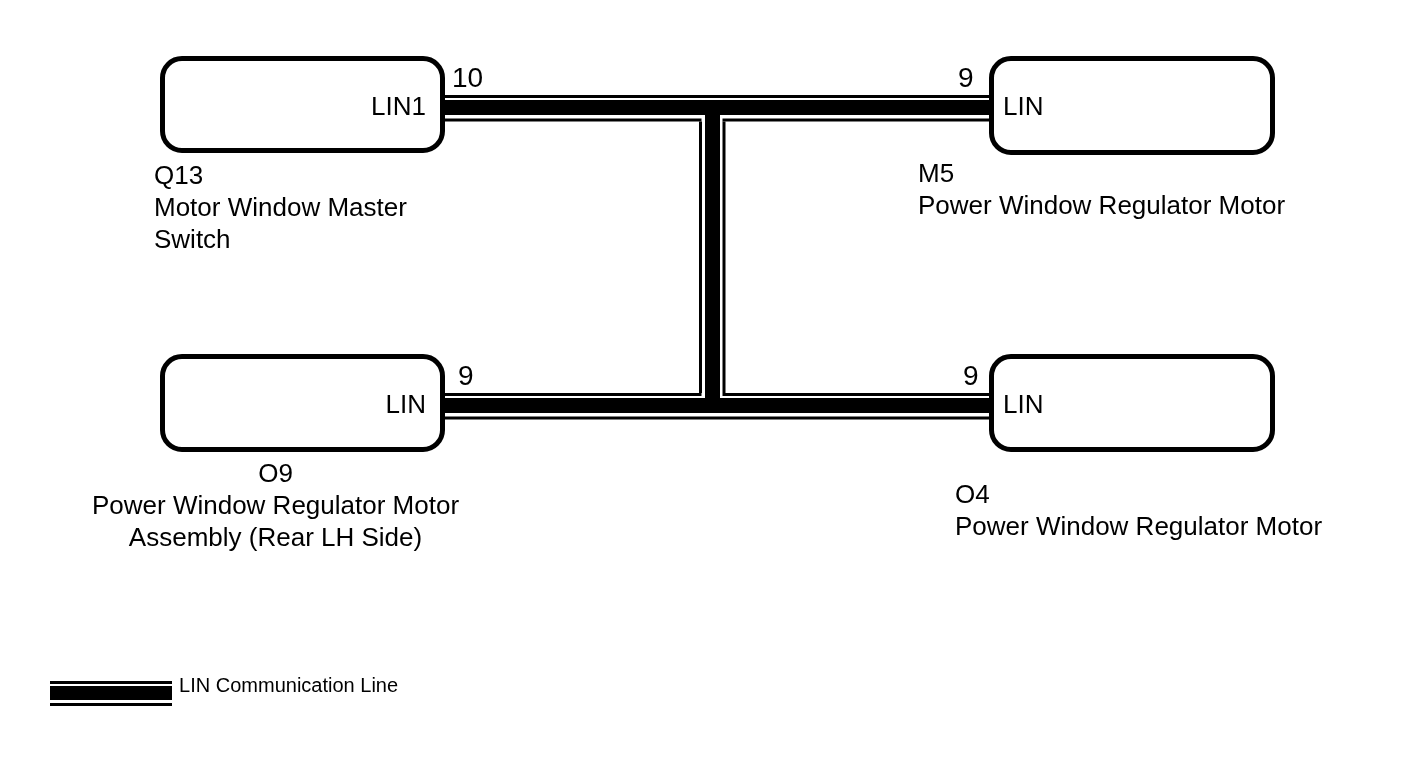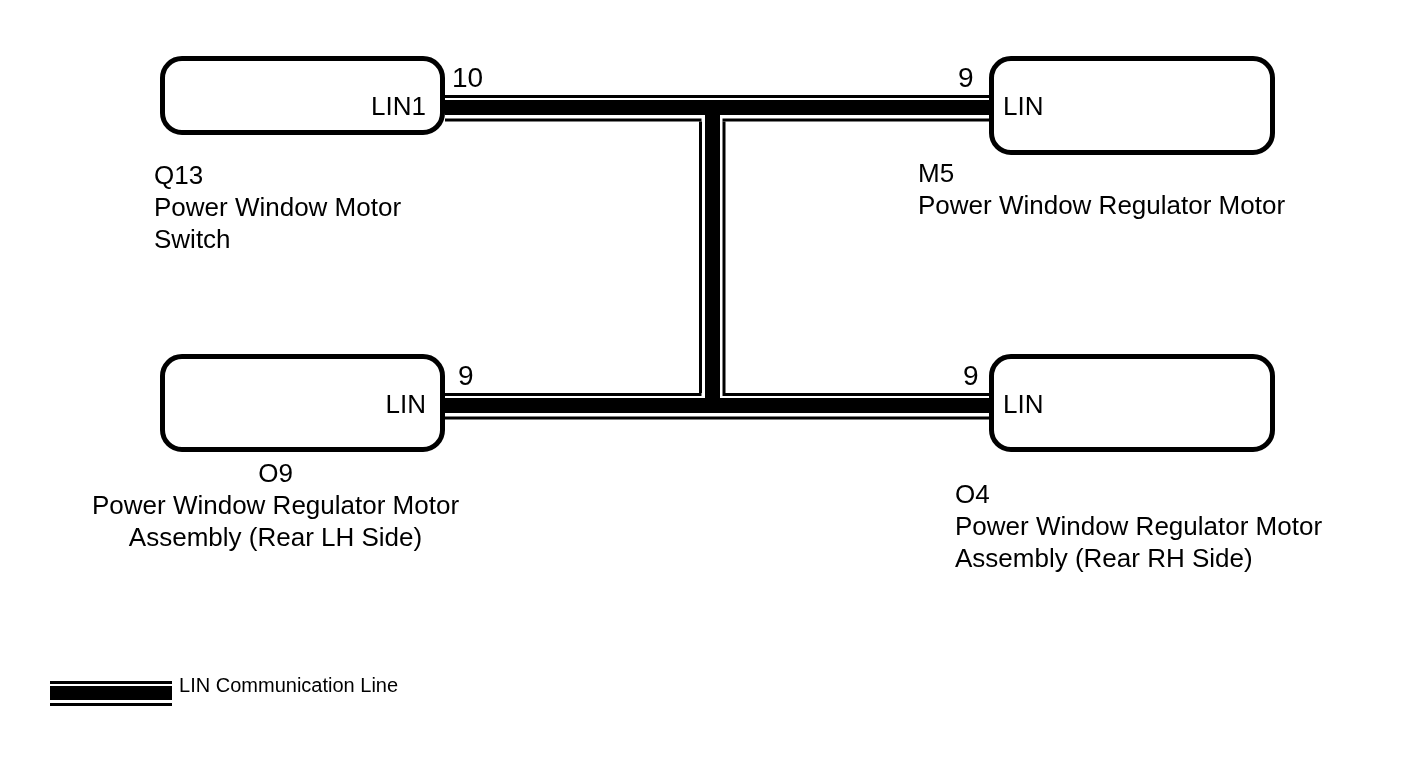--- a/index.html
+++ b/index.html
@@ -17,21 +17,21 @@
     left: 0; top: 0;
     width: 1424px; height: 759px;
   }
   .node-box {
     position: absolute;
     box-sizing: border-box;
     border: 5px solid #000000;
     border-radius: 22px;
     background: #ffffff;
   }
-  .box-q13 { left: 160px; top: 56px;  width: 285px; height: 79px; }
+  .box-q13 { left: 160px; top: 56px;  width: 285px; height: 97px; }
   .box-m5  { left: 989px; top: 56px;  width: 286px; height: 99px; }
   .box-o9  { left: 160px; top: 354px; width: 285px; height: 98px; }
   .box-o4  { left: 989px; top: 354px; width: 286px; height: 98px; }
   .port {
     position: absolute;
     font-size: 26px;
     line-height: 26px;
     white-space: nowrap;
   }
   .port-right { right: 14px; top: 32px; }
@@ -91,21 +91,21 @@
       <rect x="50" y="703" width="122" height="3"></rect>
     </g>
   </svg>
 
   <div class="node-box box-q13">
     <span class="port port-right">LIN1</span>
   </div>
   <span class="pin pin-10">10</span>
   <div class="node-label label-q13">
     <div>Q13</div>
-    <div>Power Window Motor</div>
+    <div>Motor Window Master</div>
     <div>Switch</div>
   </div>
 
   <div class="node-box box-m5">
     <span class="port port-left">LIN</span>
   </div>
   <span class="pin pin-m5">9</span>
   <div class="node-label label-m5">
     <div>M5</div>
     <div>Power Window Regulator Motor</div>
@@ -121,18 +121,17 @@
     <div>Assembly (Rear LH Side)</div>
   </div>
 
   <div class="node-box box-o4">
     <span class="port port-left">LIN</span>
   </div>
   <span class="pin pin-o4">9</span>
   <div class="node-label label-o4">
     <div>O4</div>
     <div>Power Window Regulator Motor</div>
-    <div>Assembly (Rear RH Side)</div>
   </div>
 
   <span class="legend-text">: LIN Communication Line</span>
 
 </div>
 
 </body></html>

